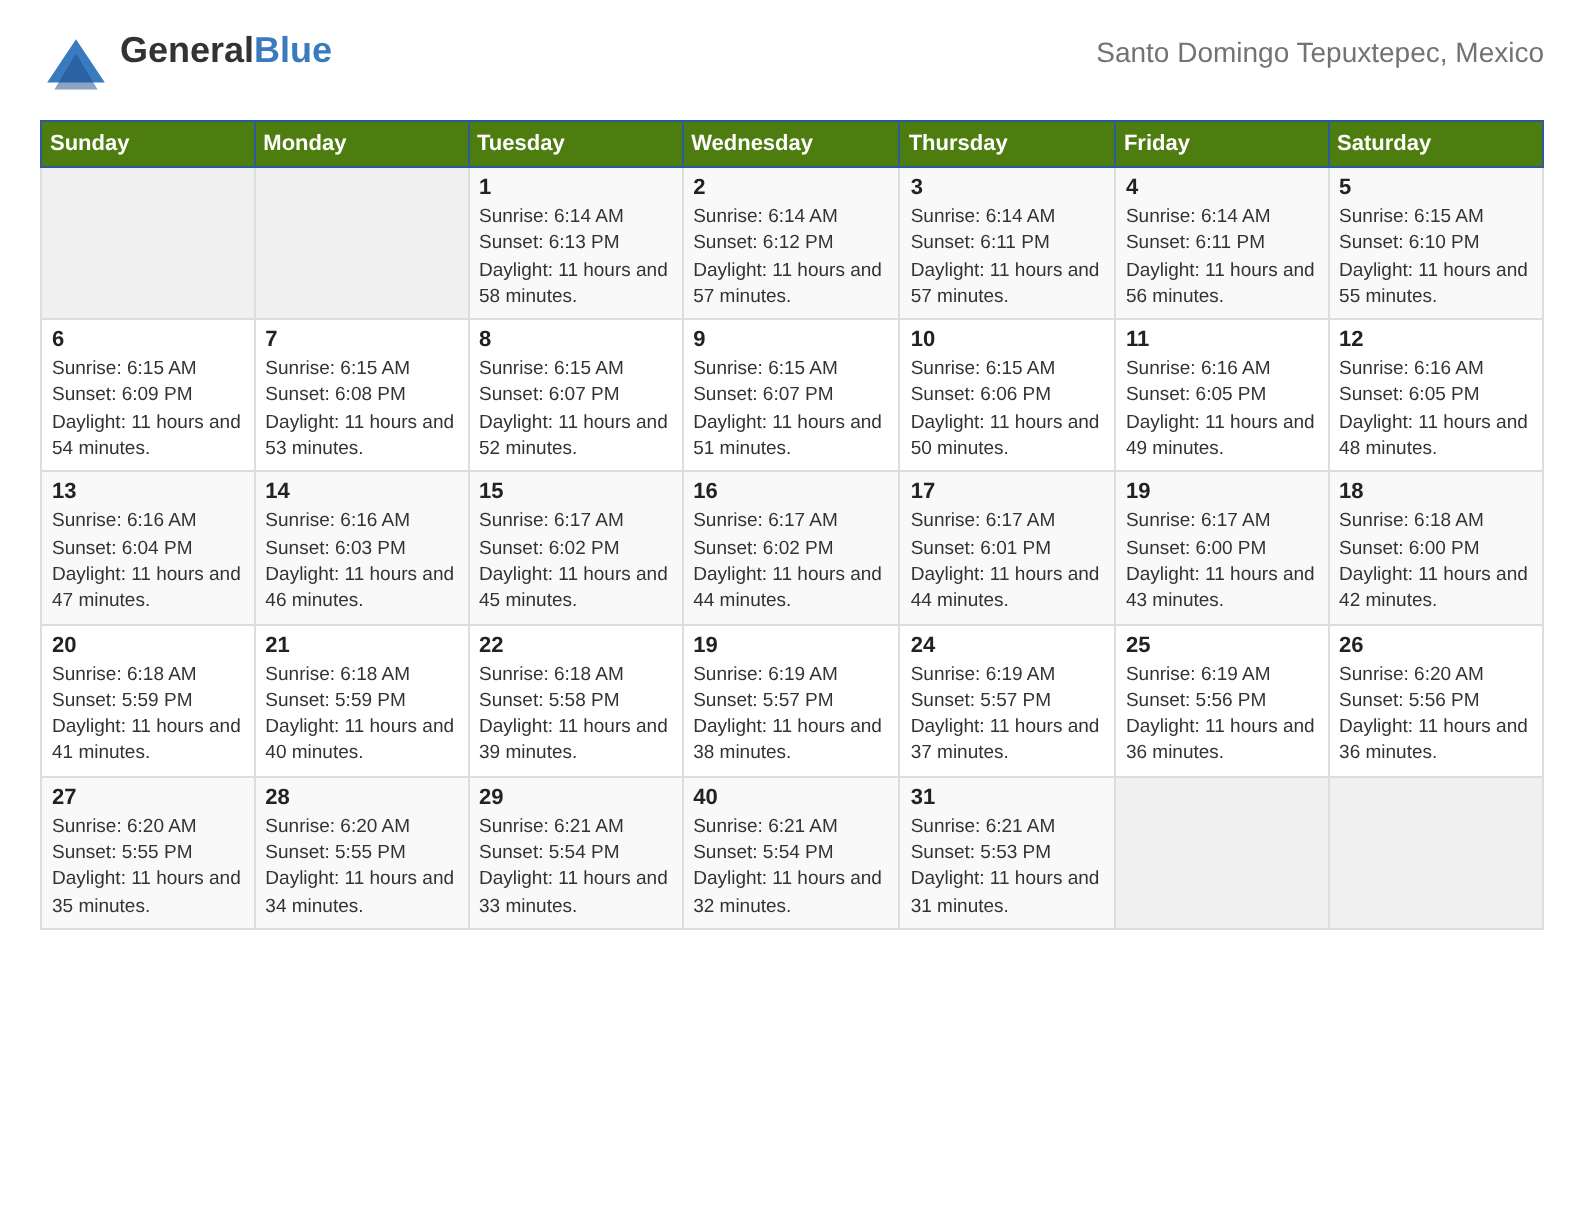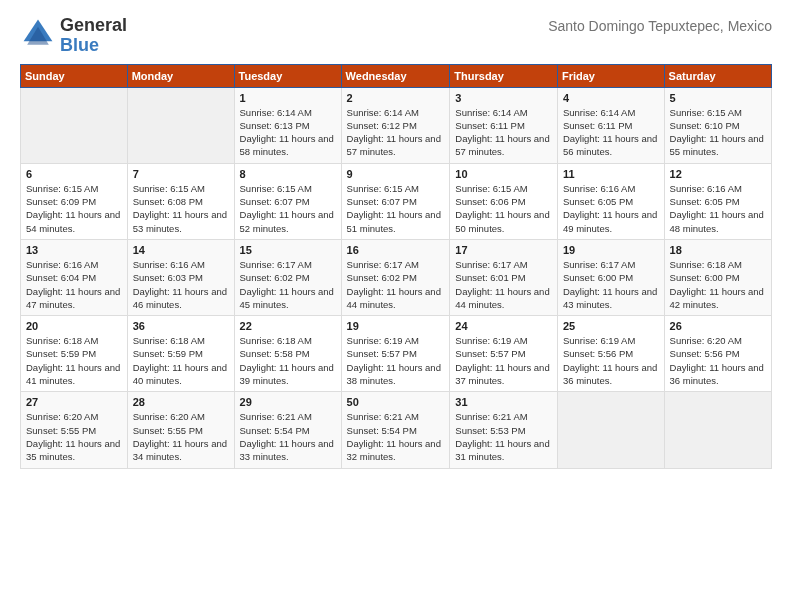--- a/index.html
+++ b/index.html
@@ -22,21 +22,20 @@
       align-items: flex-start;
       margin-bottom: 8px;
     }
     .logo {
       display: flex;
       align-items: flex-start;
       gap: 4px;
     }
     .logo-text {
       display: flex;
-      flex-direction: column;
       line-height: 1.1;
     }
     .logo-general {
       font-size: 18px;
       font-weight: bold;
       color: #333;
     }
     .logo-blue {
       font-size: 18px;
       font-weight: bold;
@@ -59,21 +58,21 @@
       font-size: 14px;
       color: #737373;
       margin-top: 2px;
     }
     .calendar {
       width: 100%;
       border-collapse: collapse;
       font-size: 10px;
     }
     .calendar thead th {
-      background-color: #c2410c;
+      background-color: #4d7c0f;
       color: #fff;
       padding: 5px 4px;
       text-align: left;
       font-size: 11px;
       font-weight: bold;
       border: 1px solid #2a5a9f;
     }
     .calendar tbody td {
       vertical-align: top;
       border: 1px solid #ddd;
@@ -220,21 +219,21 @@
             <span class="day-number">18</span>
             <div class="day-info">Sunrise: 6:18 AM<br>Sunset: 6:00 PM<br>Daylight: 11 hours and 42 minutes.</div>
           </td>
         </tr>
         <tr>
           <td>
             <span class="day-number">20</span>
             <div class="day-info">Sunrise: 6:18 AM<br>Sunset: 5:59 PM<br>Daylight: 11 hours and 41 minutes.</div>
           </td>
           <td>
-            <span class="day-number">36</span>
+            <span class="day-number">21</span>
             <div class="day-info">Sunrise: 6:18 AM<br>Sunset: 5:59 PM<br>Daylight: 11 hours and 40 minutes.</div>
           </td>
           <td>
             <span class="day-number">22</span>
             <div class="day-info">Sunrise: 6:18 AM<br>Sunset: 5:58 PM<br>Daylight: 11 hours and 39 minutes.</div>
           </td>
           <td>
             <span class="day-number">19</span>
             <div class="day-info">Sunrise: 6:19 AM<br>Sunset: 5:57 PM<br>Daylight: 11 hours and 38 minutes.</div>
           </td>
@@ -258,21 +257,21 @@
           </td>
           <td>
             <span class="day-number">28</span>
             <div class="day-info">Sunrise: 6:20 AM<br>Sunset: 5:55 PM<br>Daylight: 11 hours and 34 minutes.</div>
           </td>
           <td>
             <span class="day-number">29</span>
             <div class="day-info">Sunrise: 6:21 AM<br>Sunset: 5:54 PM<br>Daylight: 11 hours and 33 minutes.</div>
           </td>
           <td>
-            <span class="day-number">50</span>
+            <span class="day-number">40</span>
             <div class="day-info">Sunrise: 6:21 AM<br>Sunset: 5:54 PM<br>Daylight: 11 hours and 32 minutes.</div>
           </td>
           <td>
             <span class="day-number">31</span>
             <div class="day-info">Sunrise: 6:21 AM<br>Sunset: 5:53 PM<br>Daylight: 11 hours and 31 minutes.</div>
           </td>
           <td class="empty-cell"></td>
           <td class="empty-cell"></td>
         </tr>
       </tbody>

